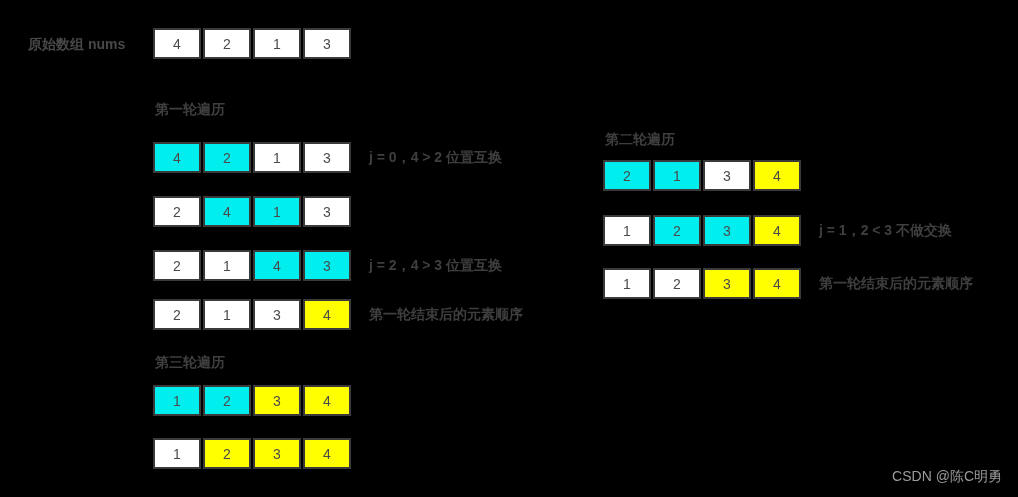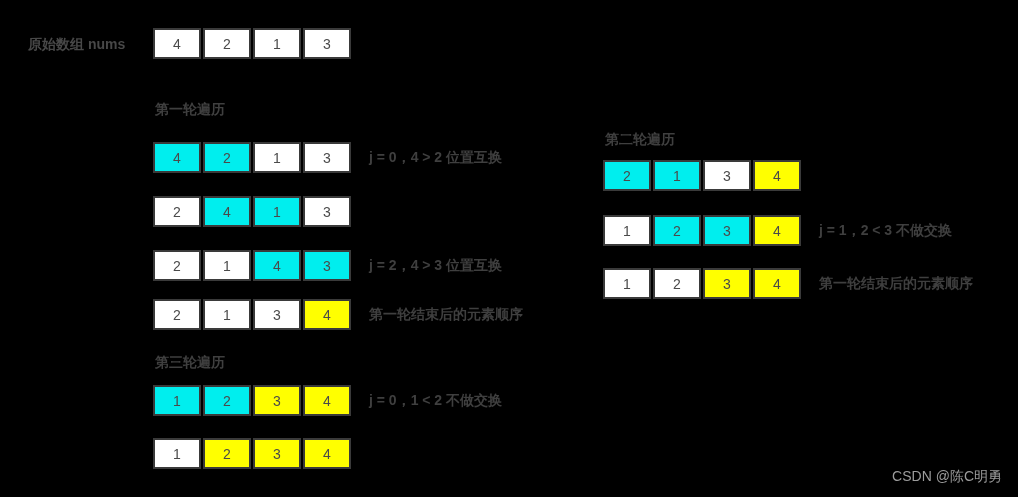--- a/index.html
+++ b/index.html
@@ -154,21 +154,20 @@
 
   <span class="abs sec-title" style="left:155px; top:354px;font-family:Liberation Mono, monospace;">第三轮遍历</span>
 
   <div class="abs state-row" style="left:153px; top:385px;">
     <div class="array">
       <div class="cell" style="background: rgb(0, 238, 238);">1</div>
       <div class="cell" style="background: rgb(0, 238, 238);">2</div>
       <div class="cell" style="background: rgb(255, 255, 0);">3</div>
       <div class="cell" style="background: rgb(255, 255, 0);">4</div>
     </div>
-    <span class="note">j = 0，1 &lt; 2 不做交换</span>
   </div>
 
   <div class="abs state-row" style="left:153px; top:438px;">
     <div class="array">
       <div class="cell" style="background: rgb(255, 255, 255);">1</div>
       <div class="cell" style="background: rgb(255, 255, 0);">2</div>
       <div class="cell" style="background: rgb(255, 255, 0);">3</div>
       <div class="cell" style="background: rgb(255, 255, 0);">4</div>
     </div>
   </div>

